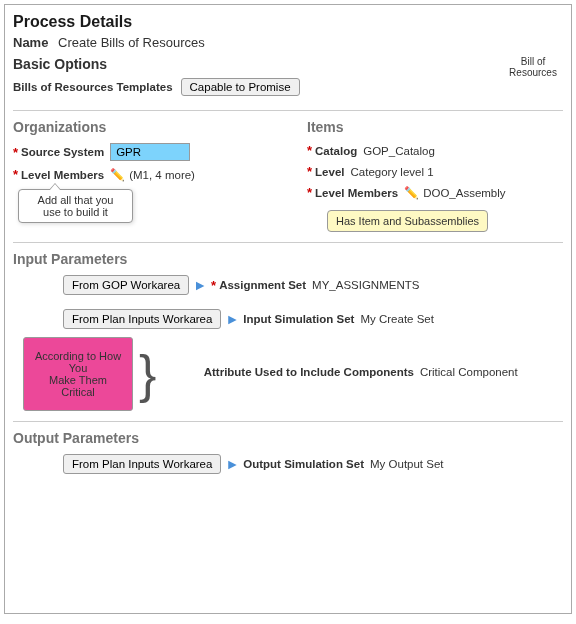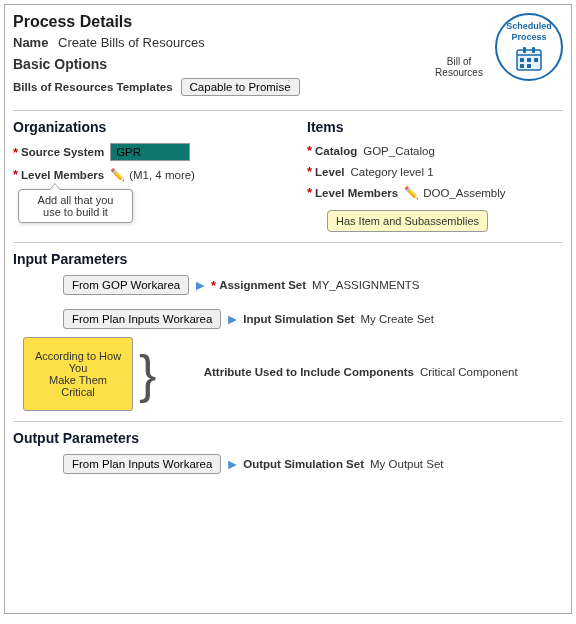--- a/index.html
+++ b/index.html
@@ -56,21 +56,21 @@
       display: flex;
       gap: 10px;
       margin-bottom: 10px;
     }
     .col-left { flex: 0 0 48%; }
     .col-right { flex: 0 0 48%; }
     .section-title {
       font-size: 14px;
       font-weight: bold;
       margin-bottom: 8px;
-      color: #0f172a;
+      color: #737373;
     }
     .field-row {
       display: flex;
       align-items: center;
       margin-bottom: 6px;
       position: relative;
     }
     .required-star {
       color: #c00;
       font-weight: bold;
@@ -84,21 +84,21 @@
       margin-right: 6px;
     }
     .field-value {
       font-size: 11.5px;
     }
     .input-box {
       border: 1px solid #999;
       padding: 2px 5px;
       font-size: 11.5px;
       min-width: 80px;
-      background: #0f766e;
+      background: #7dd3fc;
     }
     .edit-icon {
       display: inline-block;
       cursor: pointer;
       margin-right: 4px;
       color: #555;
       font-size: 12px;
     }
     .tooltip-bubble {
       border: 1px solid #999;
@@ -195,21 +195,21 @@
       display: flex;
       flex-direction: column;
       align-items: flex-start;
       justify-content: center;
       margin-right: 4px;
     }
     .brace-label-box {
       border: 1px solid #999;
       border-radius: 3px;
       padding: 12px 8px;
-      background: #fde047;
+      background: #ec4899;
       font-size: 11px;
       text-align: center;
       width: 110px;
     }
     .brace-right-group {
       display: flex;
       flex-direction: row;
       justify-content: center;
       gap: 6px;
       flex: 1;
@@ -280,35 +280,20 @@
         <line x1="15" y1="23" x2="33" y2="23" stroke="#444" stroke-width="1.5"></line>
         <line x1="15" y1="28" x2="28" y2="28" stroke="#444" stroke-width="1.5"></line>
 
         <rect x="22" y="26" width="6" height="14" rx="1" fill="#4a7fc1" transform="rotate(-35 30 28)"></rect>
         <polygon points="20,38 22,42 24,38" fill="#4a7fc1" transform="rotate(-35 30 28)"></polygon>
       </svg>
       <div class="bill-icon-label" style="white-space:pre-line;">Bill of
 Resources</div>
     </div>
 
-    <div class="scheduled-icon">
-      <div class="scheduled-label" style="white-space:pre-line;">Scheduled
-Process</div>
-      <svg class="calendar-icon-svg" viewBox="0 0 28 28">
-        <rect x="2" y="5" width="24" height="20" rx="2" fill="#e8f0fb" stroke="#1a6aab" stroke-width="1.5"></rect>
-        <line x1="2" y1="10" x2="26" y2="10" stroke="#1a6aab" stroke-width="1.5"></line>
-        <rect x="8" y="2" width="3" height="6" rx="1" fill="#1a6aab"></rect>
-        <rect x="17" y="2" width="3" height="6" rx="1" fill="#1a6aab"></rect>
-        <rect x="5" y="13" width="4" height="4" rx="0.5" fill="#1a6aab"></rect>
-        <rect x="12" y="13" width="4" height="4" rx="0.5" fill="#1a6aab"></rect>
-        <rect x="19" y="13" width="4" height="4" rx="0.5" fill="#1a6aab"></rect>
-        <rect x="5" y="19" width="4" height="4" rx="0.5" fill="#1a6aab"></rect>
-        <rect x="12" y="19" width="4" height="4" rx="0.5" fill="#1a6aab"></rect>
-      </svg>
-    </div>
   </div>
 
   <div class="process-title">Process Details</div>
   <div class="name-row">
     <span class="name-label">Name</span>
     <span>Create Bills of Resources</span>
   </div>
 
   <div class="basic-options-title">Basic Options</div>
   <div class="templates-row">

